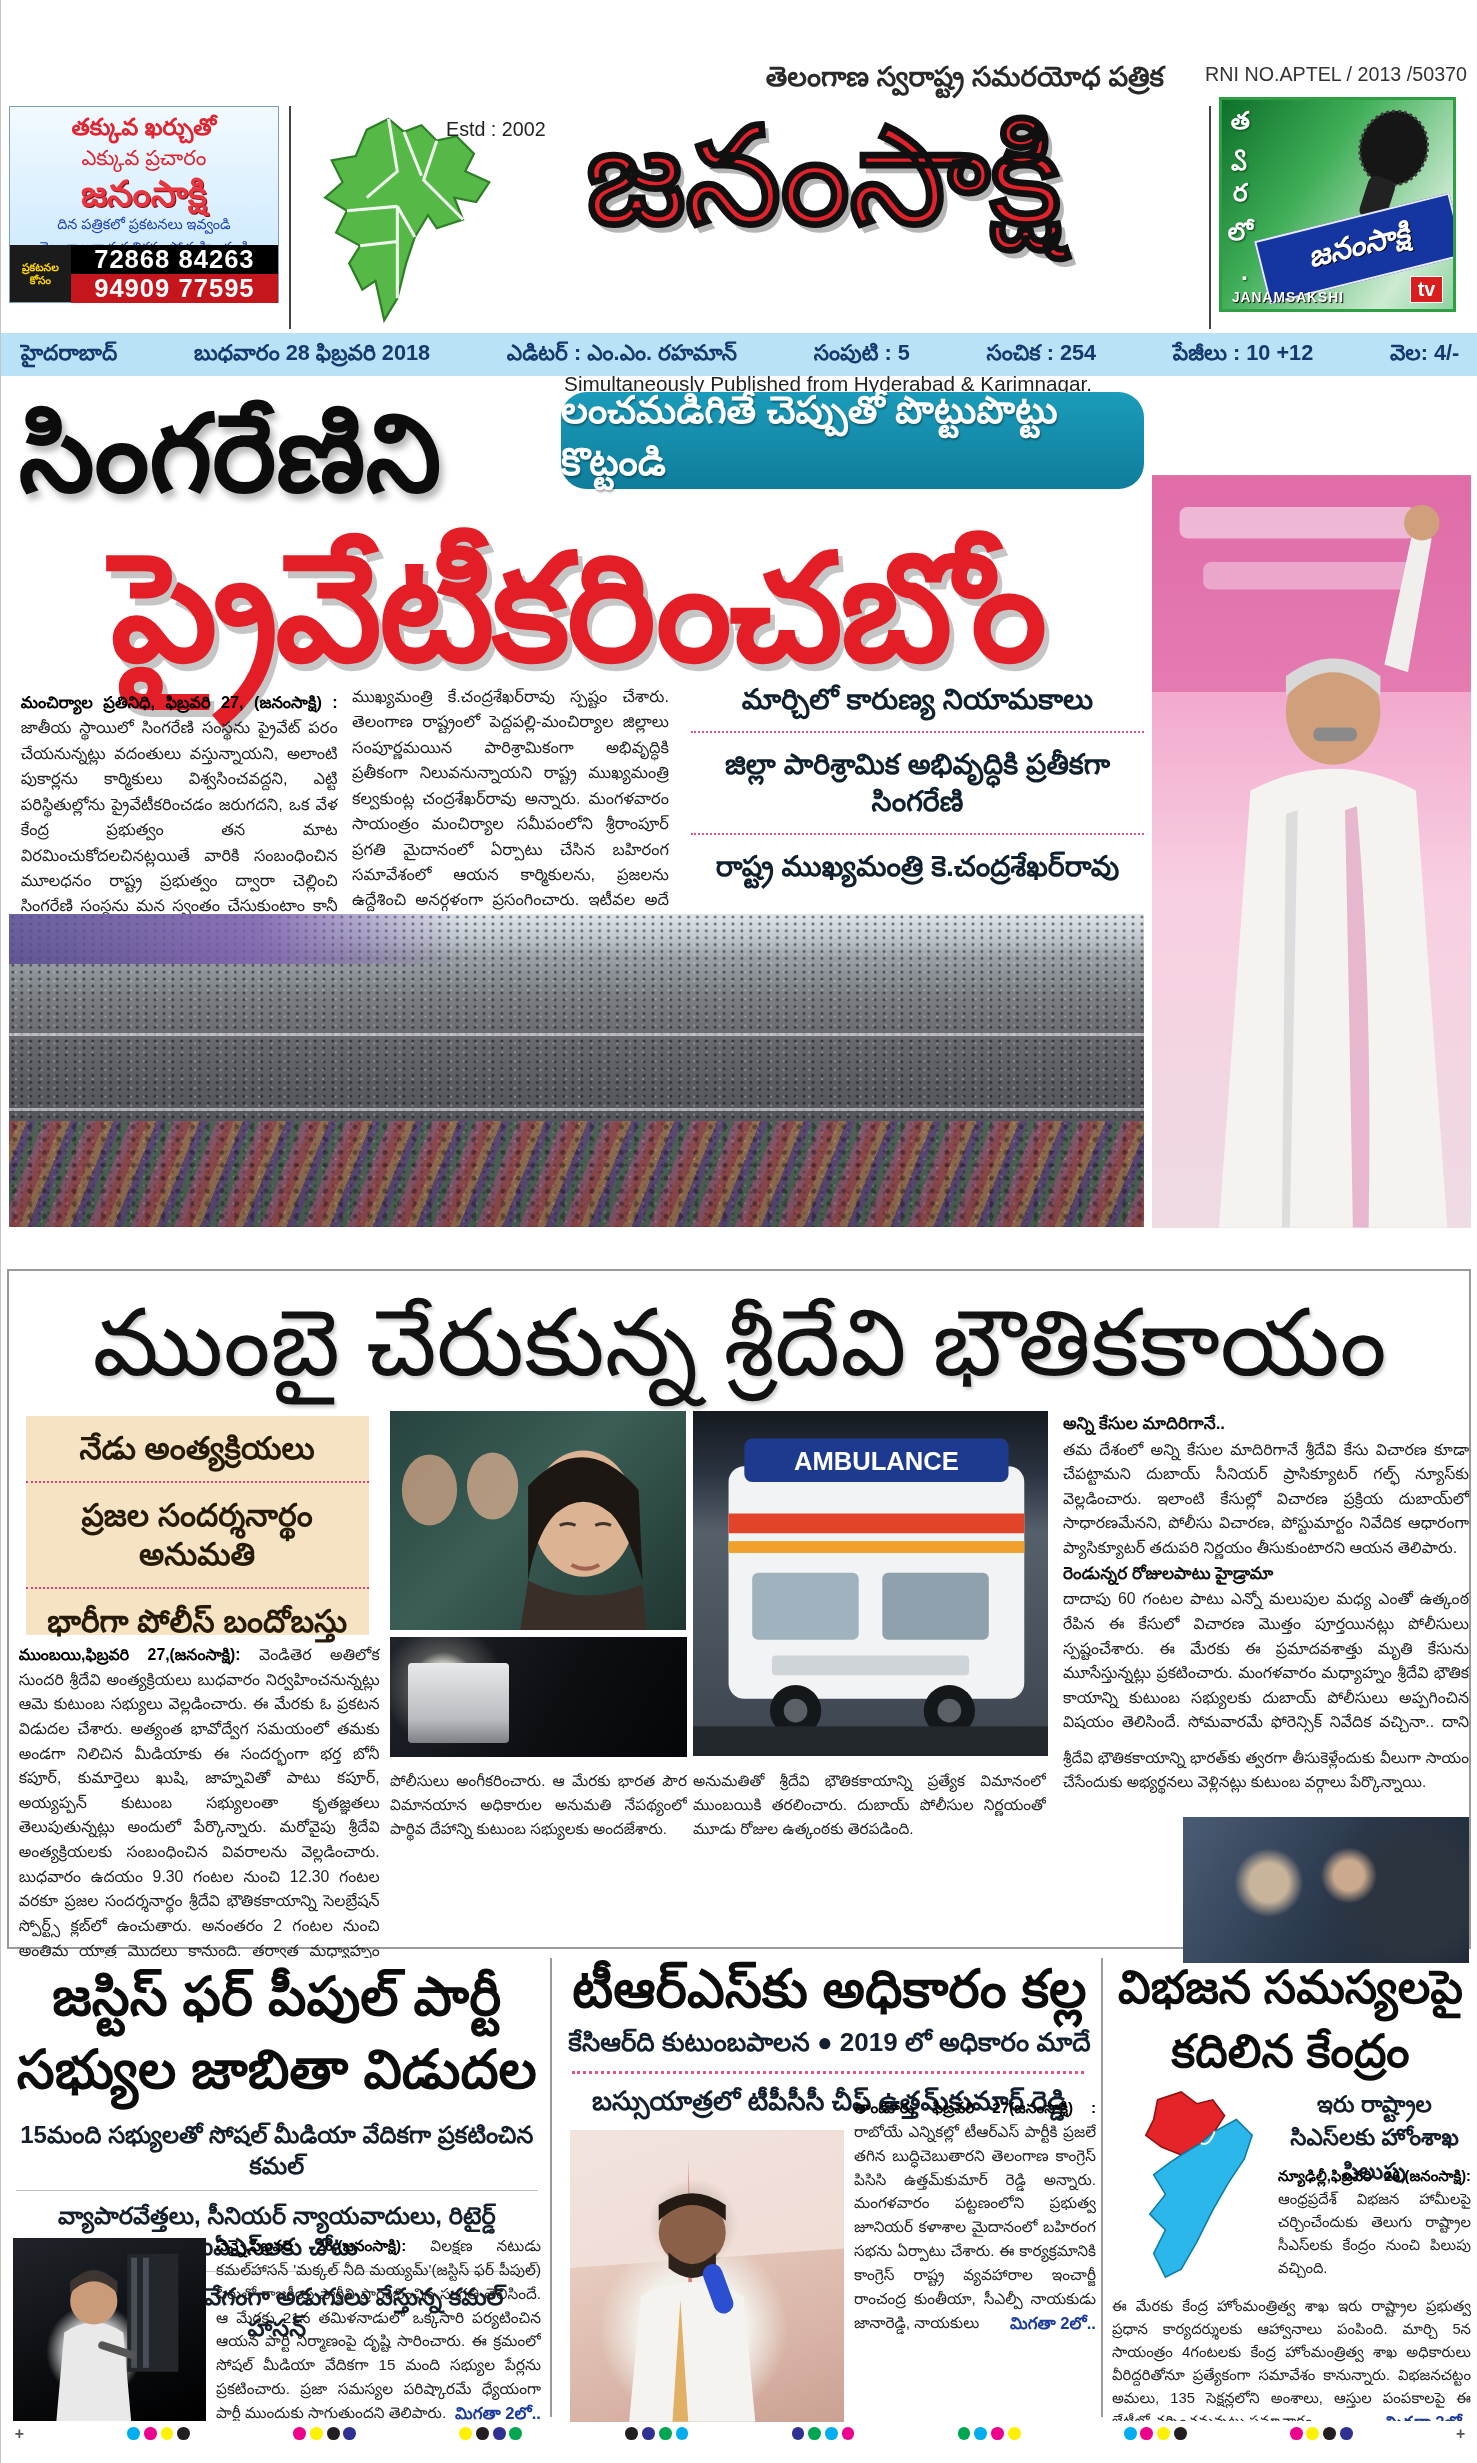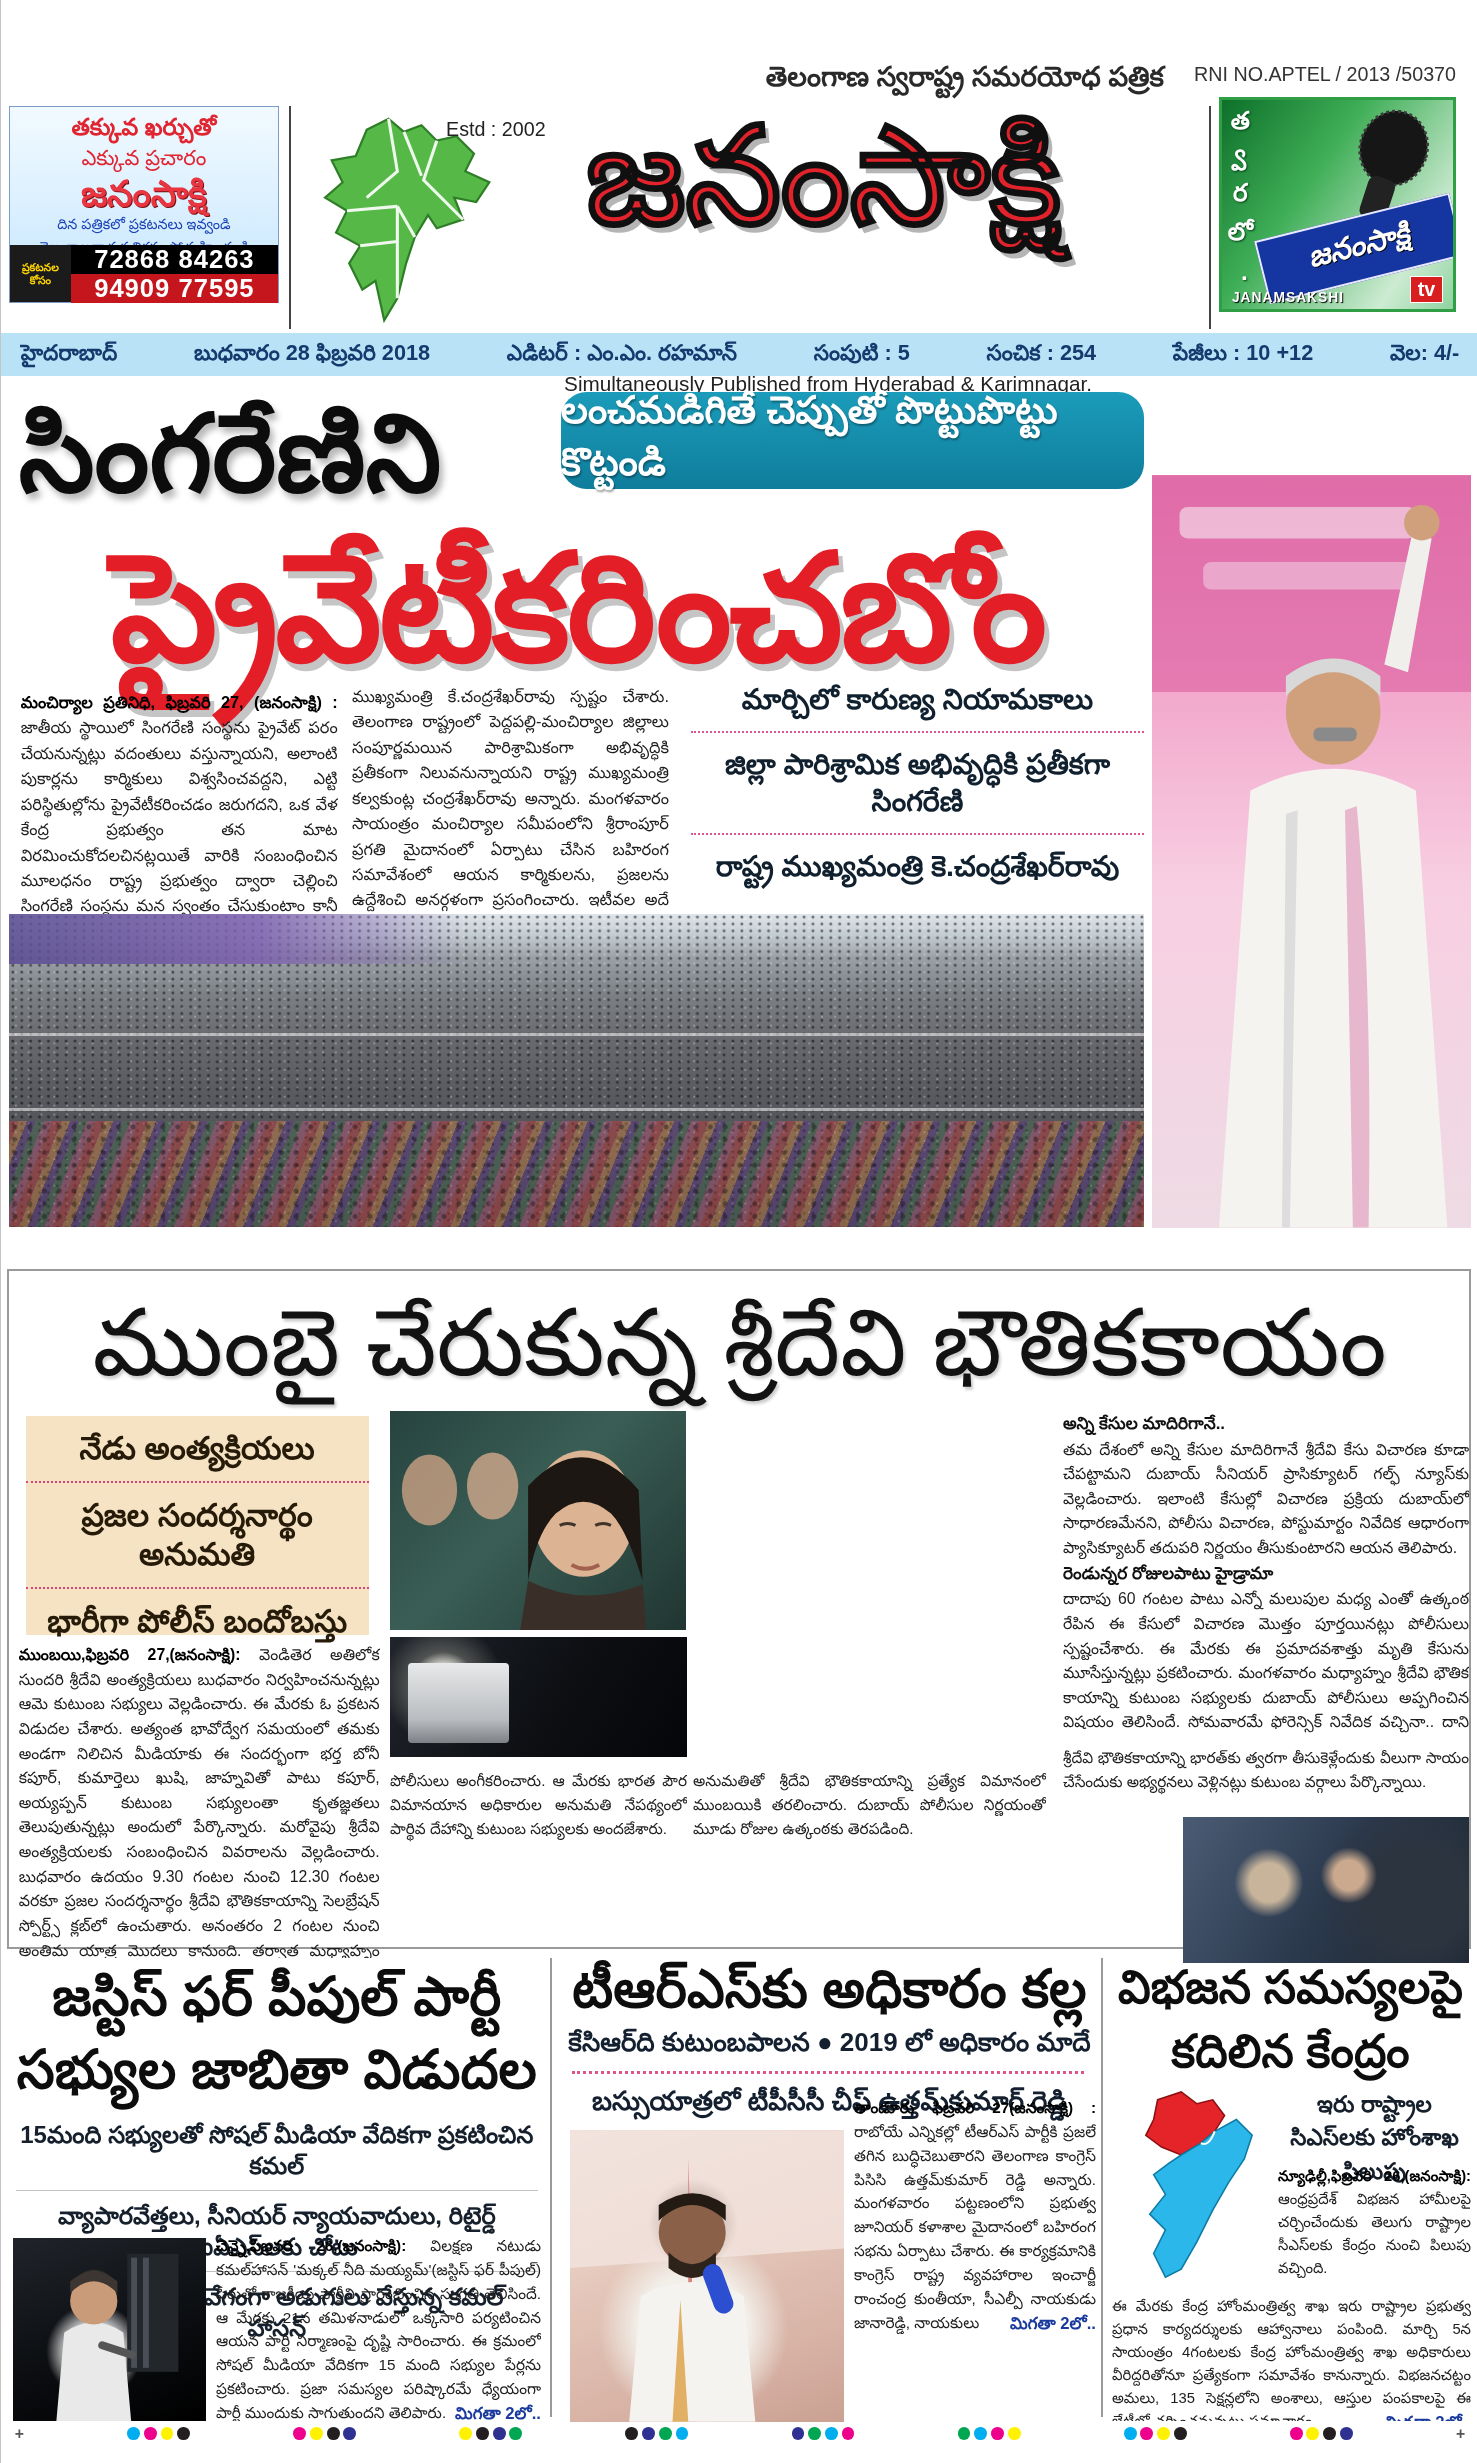--- a/index.html
+++ b/index.html
@@ -24,21 +24,21 @@
          display:flex;align-items:center;justify-content:center;}
   .pnum2{flex:1;background:#c4161c;color:#fff;font-weight:800;font-size:25.6px;letter-spacing:1px;
          display:flex;align-items:center;justify-content:center;}
   .tagline{left:355px;top:61px;width:808px;text-align:right;font-size:27.6px;font-weight:bold;color:#2a2a2a;}
   .estd{left:445px;top:118px;font-size:19.7px;color:#222;}
   .masthead{left:448px;top:91px;width:749px;text-align:center;font-size:136px;line-height:1.25;
             font-weight:800;color:#e3232b;-webkit-text-stroke:2.5px #101010;
             text-shadow:4.9px 5.9px 0 rgba(90,90,90,.45);white-space:nowrap;}
   .website{left:552px;top:340px;width:552px;text-align:center;font-size:24.6px;font-weight:bold;color:#111;}
   .pubfrom{left:512px;top:372px;width:630px;text-align:center;font-size:20.7px;color:#222;}
-  .rni{right:23px;top:63px;font-size:19.7px;color:#333;margin-left:32px;}
+  .rni{right:12px;top:63px;font-size:19.7px;color:#333;margin-left:32px;}
   .tvbox{left:1218px;top:97px;width:231px;height:209px;border:3px solid #2f9e45;
          background:linear-gradient(125deg,#0d702a 0%,#3fae57 38%,#cdebd2 80%,#8fd3a0 100%);overflow:hidden;}
   .soon{position:absolute;left:5.9px;top:7.9px;color:#fff;font-weight:800;font-size:24.6px;
         writing-mode:vertical-rl;text-orientation:upright;letter-spacing:5.9px;text-shadow:1px 1px 2px #054415;}
   .tvplate{position:absolute;left:37px;top:116px;width:197px;height:61px;background:#1536a0;
            border:2px solid #e8e8ff;transform:rotate(-14deg);display:flex;align-items:center;justify-content:center;
            color:#fff;font-style:italic;font-weight:800;font-size:29.6px;text-shadow:1px 1px 0 #000;}
   .tvsq{position:absolute;right:9.9px;bottom:5.9px;background:#d81e1e;color:#fff;font-weight:800;font-size:19.7px;
         padding:1px 6.9px;border:1px solid #fff;}
   .tvcap{position:absolute;left:9.9px;bottom:3.9px;color:#fff;font-weight:bold;font-size:13.8px;letter-spacing:1px;
@@ -265,20 +265,37 @@
       <ellipse cx="20" cy="40" rx="14" ry="18" fill="#caa183" opacity="0.8"></ellipse>
       <ellipse cx="52" cy="38" rx="13" ry="17" fill="#d2a98c" opacity="0.8"></ellipse>
       <ellipse cx="98" cy="52" rx="26" ry="32" fill="#dcb393"></ellipse>
       <path d="M70,38 Q98,8 126,40 L128,86 Q120,60 112,52 Q98,40 84,52 Q74,62 70,86 Z" fill="#1d1713"></path>
       <path d="M86,58 Q90,56 94,58 M104,58 Q108,56 112,58" stroke="#40342a" stroke-width="1.5" fill="none"></path>
       <path d="M92,78 Q99,82 106,78" stroke="#a2604e" stroke-width="2" fill="none"></path>
       <path d="M70,86 Q98,100 128,88 L130,111 L66,111 Z" fill="#3a2f28"></path>
     </svg>
   </div>
 
+  <div class="abs ambphoto">
+    <svg width="355" height="345" viewBox="0 0 180 175">
+      <rect x="18" y="28" width="150" height="118" rx="8" fill="#f2f3f4"></rect>
+      <rect x="26" y="14" width="134" height="22" rx="4" fill="#1d3a8f"></rect>
+      <text x="93" y="30" text-anchor="middle" font-size="13" font-weight="bold" fill="#ffffff" font-family="Liberation Sans, sans-serif">AMBULANCE</text>
+      <rect x="18" y="52" width="150" height="10" fill="#e2442a"></rect>
+      <rect x="18" y="66" width="150" height="6" fill="#f0a12c"></rect>
+      <rect x="30" y="82" width="54" height="34" rx="3" fill="#9fb2bd"></rect>
+      <rect x="96" y="82" width="54" height="34" rx="3" fill="#8ea1ac"></rect>
+      <rect x="40" y="124" width="100" height="10" rx="2" fill="#cfd4d8"></rect>
+      <circle cx="52" cy="152" r="13" fill="#15181b"></circle>
+      <circle cx="52" cy="152" r="6" fill="#5b6066"></circle>
+      <circle cx="130" cy="152" r="13" fill="#15181b"></circle>
+      <circle cx="130" cy="152" r="6" fill="#5b6066"></circle>
+      <rect x="0" y="160" width="180" height="15" fill="#23282d"></rect>
+    </svg>
+  </div>
 
   <div class="abs tbody" style="left:1062px;top:1411px;width:406px;height:325px;overflow:hidden;font-size:15.8px;">
     <span class="subhd">అన్ని కేసుల మాదిరిగానే..</span><br>
     <span>తమ దేశంలో అన్ని కేసుల మాదిరిగానే శ్రీదేవి కేసు విచారణ కూడా చేపట్టామని దుబాయ్ సీనియర్ ప్రాసిక్యూటర్ గల్ఫ్ న్యూస్‌కు వెల్లడించారు. ఇలాంటి కేసుల్లో విచారణ ప్రక్రియ దుబాయ్‌లో సాధారణమేనని, పోలీసు విచారణ, పోస్టుమార్టం నివేదిక ఆధారంగా ప్యాసిక్యూటర్ తదుపరి నిర్ణయం తీసుకుంటారని ఆయన తెలిపారు.</span><br>
     <span class="subhd">రెండున్నర రోజులపాటు హైడ్రామా</span><br>
     <span>దాదాపు 60 గంటల పాటు ఎన్నో మలుపుల మధ్య ఎంతో ఉత్కంఠ రేపిన ఈ కేసులో విచారణ మొత్తం పూర్తయినట్లు పోలీసులు స్పష్టంచేశారు. ఈ మేరకు ఈ ప్రమాదవశాత్తు మృతి కేసును మూసేస్తున్నట్లు ప్రకటించారు. మంగళవారం మధ్యాహ్నం శ్రీదేవి భౌతిక కాయాన్ని కుటుంబ సభ్యులకు దుబాయ్ పోలీసులు అప్పగించిన విషయం తెలిసిందే. సోమవారమే ఫోరెన్సిక్ నివేదిక వచ్చినా.. దాని ప్రకారం దుబాయ్</span>
     <b class="cont">మిగతా 2లో..</b>
   </div>
 
   <div class="abs tbody" style="left:17.7px;top:1643px;width:361px;height:315px;overflow:hidden;font-size:15.8px;">

